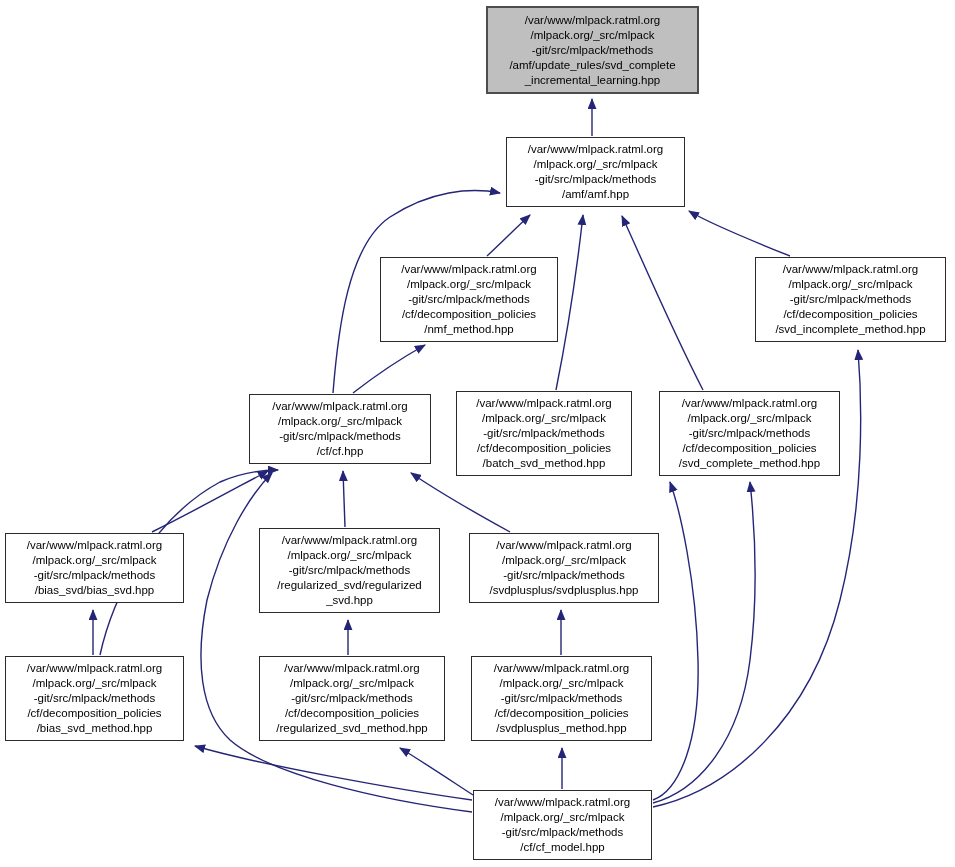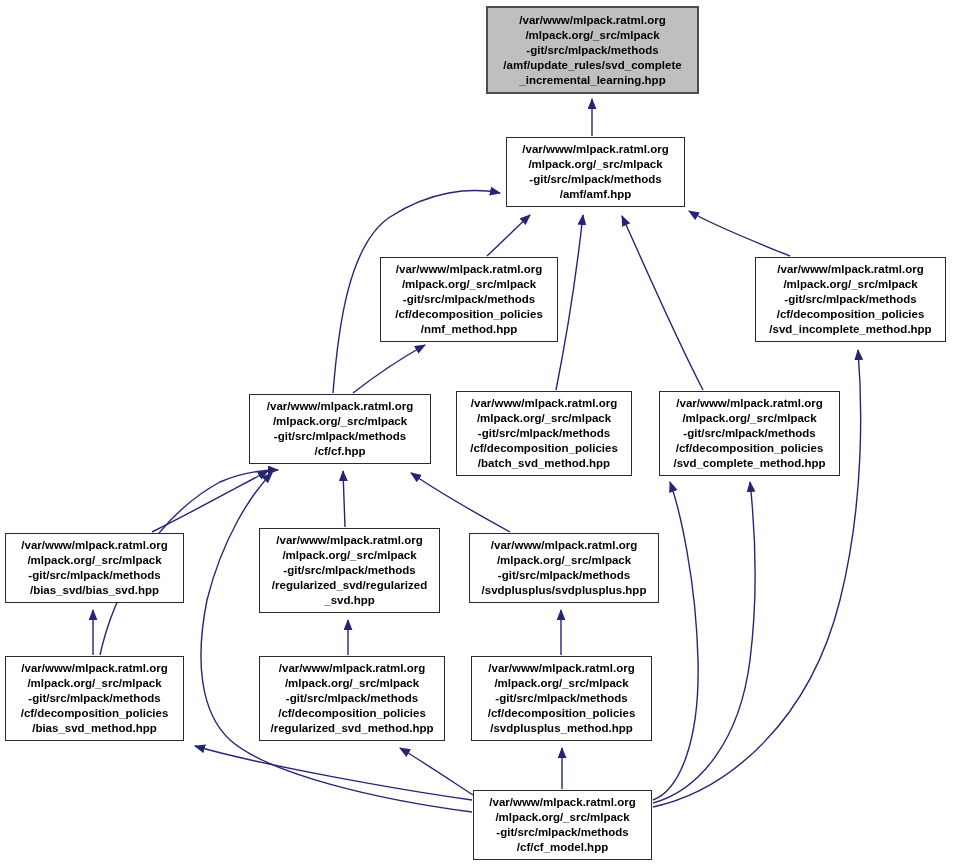--- a/index.html
+++ b/index.html
@@ -4,21 +4,21 @@
 <style>
   html,body{margin:0;padding:0;background:#ffffff;}
   #canvas{position:relative;width:955px;height:867px;background:#ffffff;
     font-family:"Liberation Sans","DejaVu Sans",sans-serif;overflow:hidden;}
   #edges{position:absolute;left:0;top:0;width:955px;height:867px;}
   .node{position:absolute;box-sizing:border-box;border:1px solid #2b2b2b;
     background:#ffffff;display:flex;align-items:center;justify-content:center;
     text-align:center;color:#000000;font-size:11.5px;line-height:15px;
     letter-spacing:0px;padding:3px 4px;white-space:pre-line;}
   .node.root{background:#bfbfbf;border:2px solid #4d4d4d;}
-  .node span{display:block;width:100%;font-weight:bold;}
+  .node span{display:block;width:100%;}
 </style>
 </head>
 <body>
 
 <div id="canvas">
 
   <svg id="edges" viewBox="0 0 955 867" xmlns="http://www.w3.org/2000/svg">
     <defs>
       <marker id="ah" markerWidth="9" markerHeight="9" refX="7.2" refY="3.2" orient="auto" markerUnits="strokeWidth">
         <path d="M0,0 L8,3.2 L0,6.4 Z" fill="#252577"></path>

